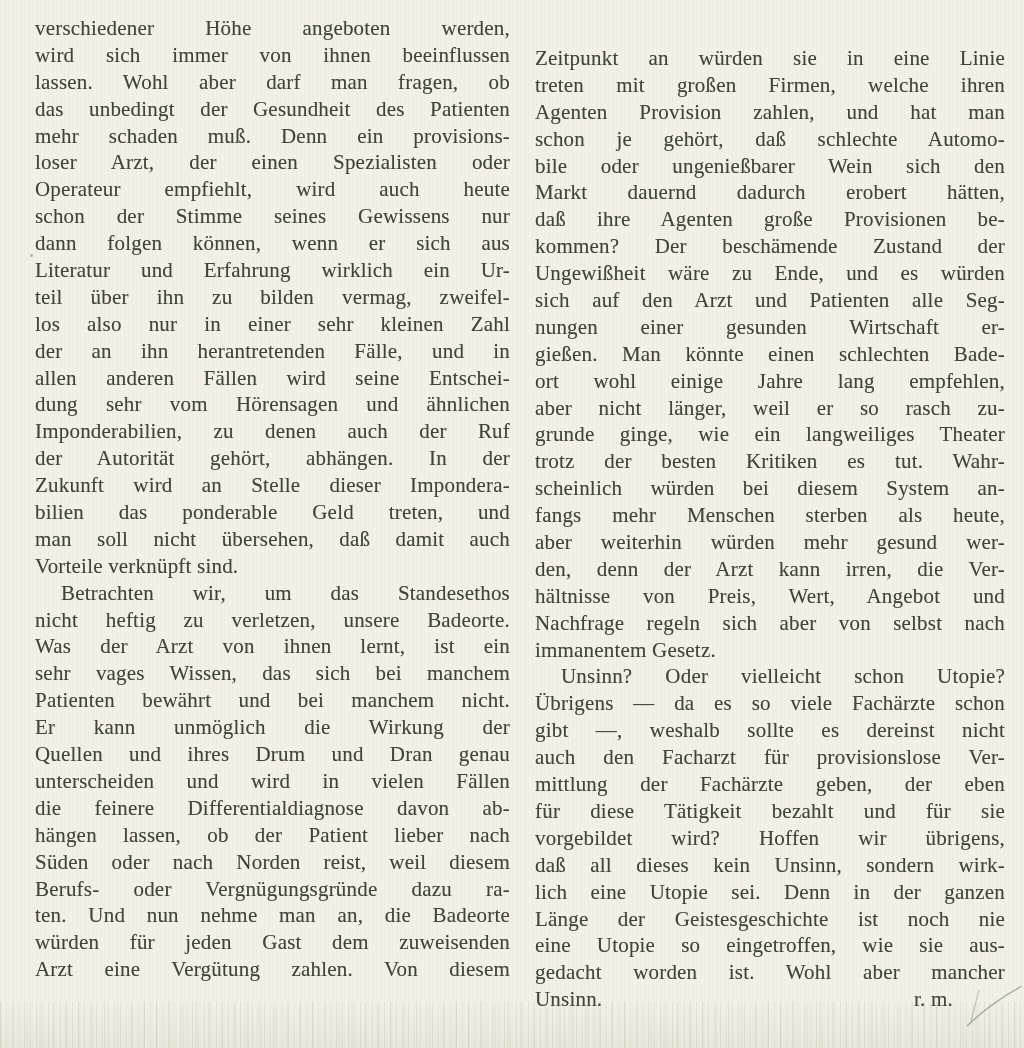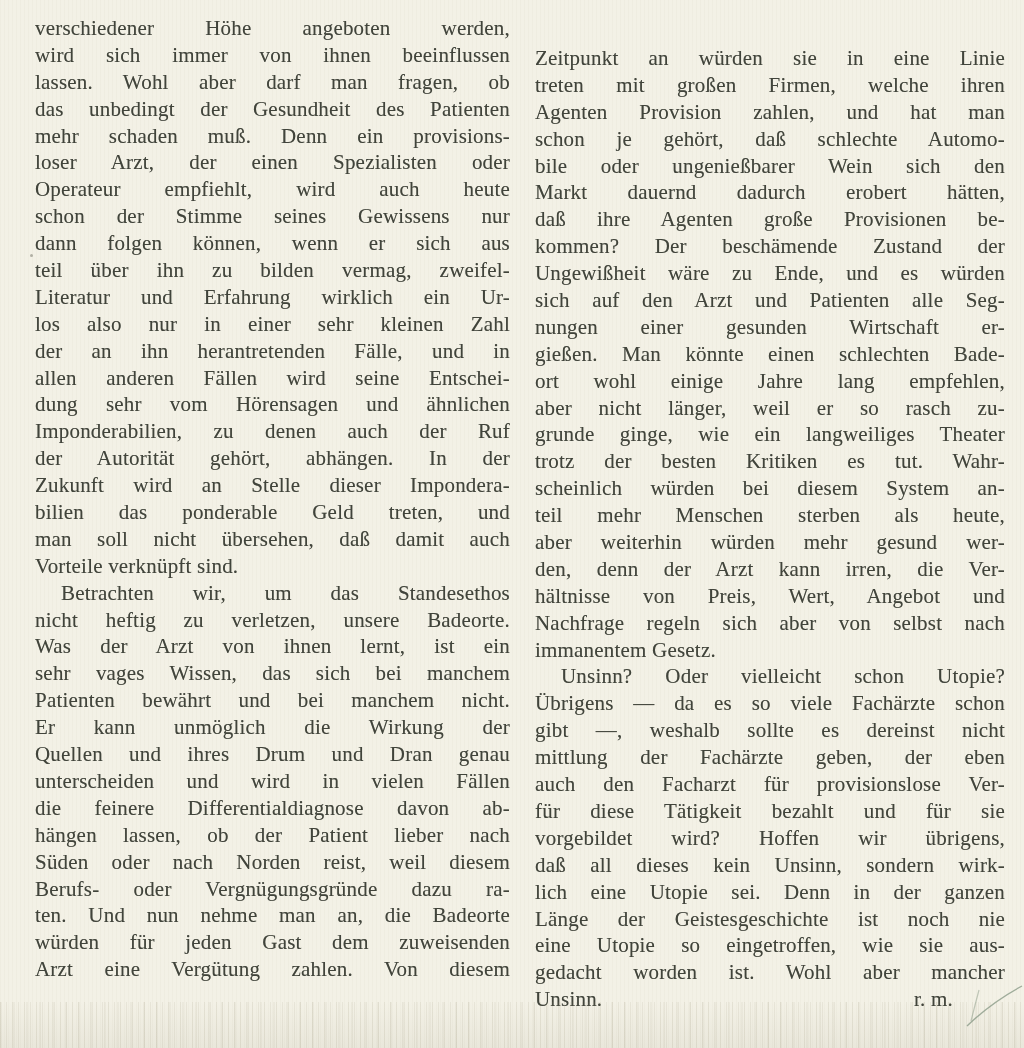--- a/index.html
+++ b/index.html
@@ -105,22 +105,22 @@
     <div class="col left">
         <div class="line">verschiedener Höhe angeboten werden,</div>
         <div class="line">wird sich immer von ihnen beeinflussen</div>
         <div class="line">lassen. Wohl aber darf man fragen, ob</div>
         <div class="line">das unbedingt der Gesundheit des Patienten</div>
         <div class="line">mehr schaden muß. Denn ein provisions-</div>
         <div class="line">loser Arzt, der einen Spezialisten oder</div>
         <div class="line">Operateur empfiehlt, wird auch heute</div>
         <div class="line">schon der Stimme seines Gewissens nur</div>
         <div class="line">dann folgen können, wenn er sich aus</div>
+        <div class="line">Literatur und Erfahrung wirklich ein Ur-</div>
         <div class="line">teil über ihn zu bilden vermag, zweifel-</div>
-        <div class="line">Literatur und Erfahrung wirklich ein Ur-</div>
         <div class="line">los also nur in einer sehr kleinen Zahl</div>
         <div class="line">der an ihn herantretenden Fälle, und in</div>
         <div class="line">allen anderen Fällen wird seine Entschei-</div>
         <div class="line">dung sehr vom Hörensagen und ähnlichen</div>
         <div class="line">Imponderabilien, zu denen auch der Ruf</div>
         <div class="line">der Autorität gehört, abhängen. In der</div>
         <div class="line">Zukunft wird an Stelle dieser Impondera-</div>
         <div class="line">bilien das ponderable Geld treten, und</div>
         <div class="line">man soll nicht übersehen, daß damit auch</div>
         <div class="line nj">Vorteile verknüpft sind.</div>
@@ -151,31 +151,31 @@
         <div class="line">kommen? Der beschämende Zustand der</div>
         <div class="line">Ungewißheit wäre zu Ende, und es würden</div>
         <div class="line">sich auf den Arzt und Patienten alle Seg-</div>
         <div class="line">nungen einer gesunden Wirtschaft er-</div>
         <div class="line">gießen. Man könnte einen schlechten Bade-</div>
         <div class="line">ort wohl einige Jahre lang empfehlen,</div>
         <div class="line">aber nicht länger, weil er so rasch zu-</div>
         <div class="line">grunde ginge, wie ein langweiliges Theater</div>
         <div class="line">trotz der besten Kritiken es tut. Wahr-</div>
         <div class="line">scheinlich würden bei diesem System an-</div>
-        <div class="line">teil mehr Menschen sterben als heute,</div>
+        <div class="line">fangs mehr Menschen sterben als heute,</div>
         <div class="line">aber weiterhin würden mehr gesund wer-</div>
         <div class="line">den, denn der Arzt kann irren, die Ver-</div>
         <div class="line">hältnisse von Preis, Wert, Angebot und</div>
         <div class="line">Nachfrage regeln sich aber von selbst nach</div>
         <div class="line nj">immanentem Gesetz.</div>
         <div class="line ind">Unsinn? Oder vielleicht schon Utopie?</div>
         <div class="line">Übrigens — da es so viele Fachärzte schon</div>
         <div class="line">gibt —, weshalb sollte es dereinst nicht</div>
+        <div class="line">auch den Facharzt für provisionslose Ver-</div>
         <div class="line">mittlung der Fachärzte geben, der eben</div>
-        <div class="line">auch den Facharzt für provisionslose Ver-</div>
         <div class="line">für diese Tätigkeit bezahlt und für sie</div>
         <div class="line">vorgebildet wird? Hoffen wir übrigens,</div>
         <div class="line">daß all dieses kein Unsinn, sondern wirk-</div>
         <div class="line">lich eine Utopie sei. Denn in der ganzen</div>
         <div class="line">Länge der Geistesgeschichte ist noch nie</div>
         <div class="line">eine Utopie so eingetroffen, wie sie aus-</div>
         <div class="line">gedacht worden ist. Wohl aber mancher</div>
         <div class="line nj sigline">
           <span>Unsinn.</span>
           <span class="sig">r. m.</span>

